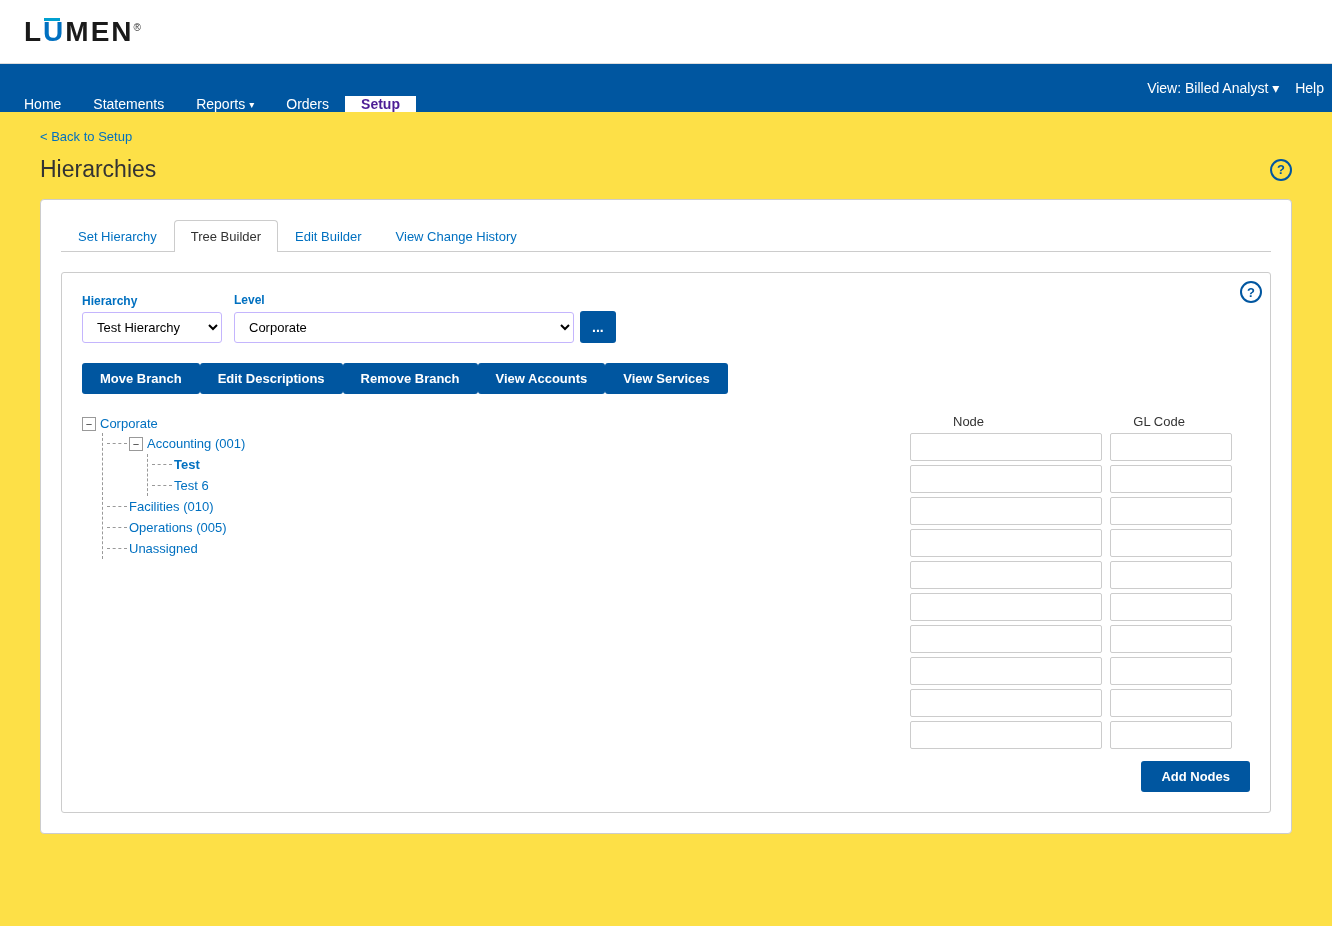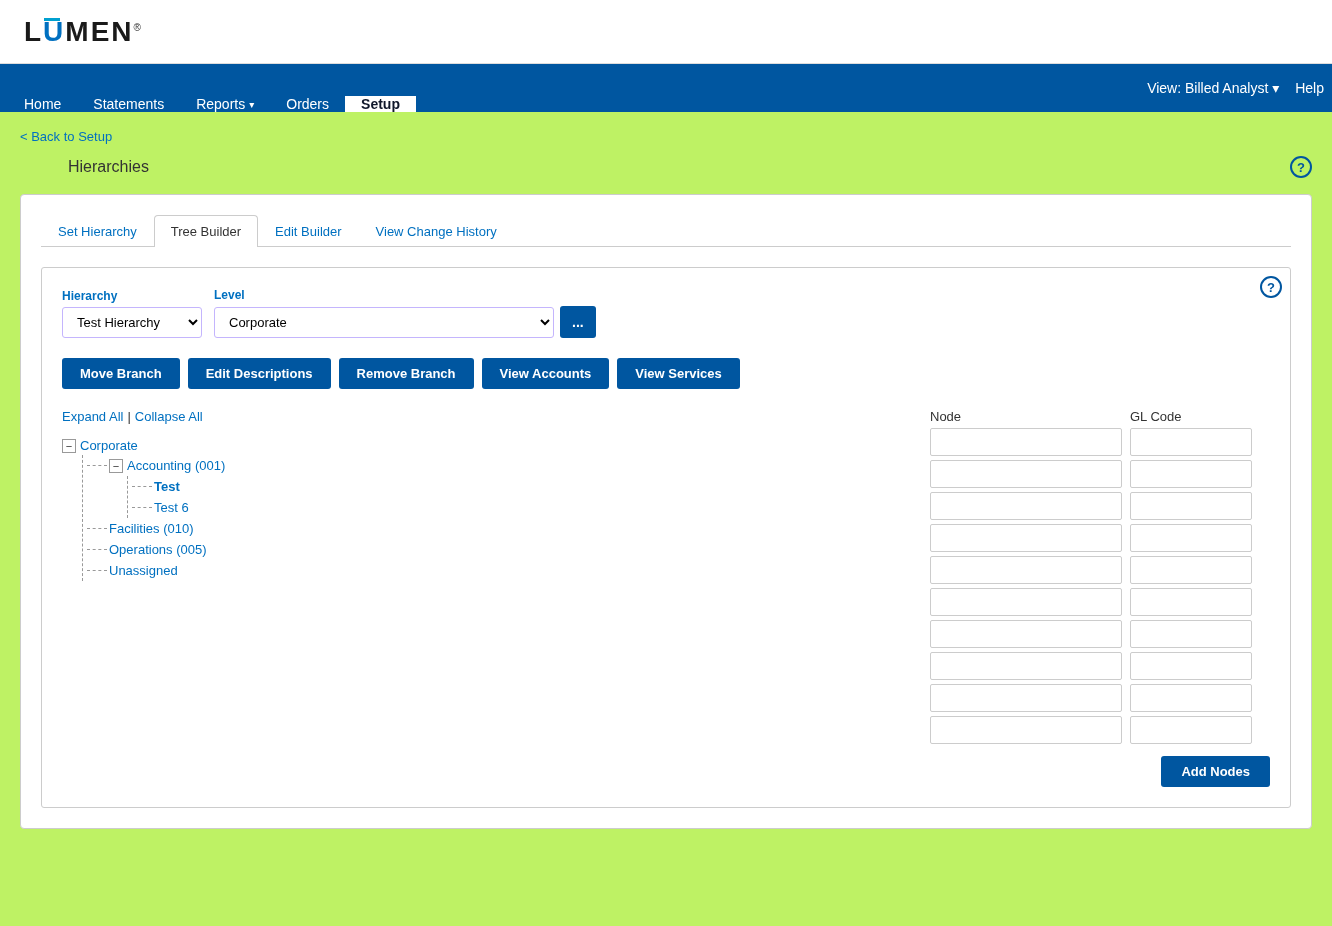--- a/index.html
+++ b/index.html
@@ -50,37 +50,37 @@
       color: #fff;
       cursor: pointer;
       font-size: 14px;
       border: none;
       background: transparent;
       text-decoration: none;
       white-space: nowrap;
     }
     .nav-item.active {
       background: #fff;
-      color: #0f172a;
+      color: #4c1d95;
       font-weight: bold;
     }
     .nav-item .dropdown-arrow {
       margin-left: 4px;
       font-size: 10px;
     }
     .nav-right-item {
       color: #fff;
       font-size: 14px;
       cursor: pointer;
     }
 
     
     .main-content {
-      padding: 16px 20px;
-      background: #bef264;
+      padding: 16px 40px;
+      background: #fde047;
       min-height: calc(926px - 112px);
     }
     .back-link {
       color: #0070c0;
       font-size: 13px;
       cursor: pointer;
       text-decoration: none;
       display: inline-block;
       margin-bottom: 12px;
     }
@@ -180,21 +180,20 @@
       font-size: 14px;
       font-weight: bold;
       height: 32px;
       display: flex;
       align-items: center;
     }
 
     
     .action-buttons {
       display: flex;
-      gap: 8px;
       margin-bottom: 20px;
       flex-wrap: wrap;
     }
     .btn-action {
       background: #0056a0;
       color: #fff;
       border: none;
       padding: 8px 18px;
       cursor: pointer;
       border-radius: 3px;
@@ -287,20 +286,21 @@
 
     
     .node-gl-panel {
       width: 340px;
       flex-shrink: 0;
     }
     .node-gl-header {
       display: flex;
       gap: 0;
       margin-bottom: 4px;
+      margin-left: 43px;
     }
     .node-gl-col-label {
       font-size: 13px;
       color: #333;
       font-weight: normal;
     }
     .node-col { width: 200px; padding-right: 8px; }
     .gl-col { width: 130px; }
 
     .node-gl-rows {
@@ -378,21 +378,21 @@
       <span class="dropdown-arrow">▾</span>
     </span>
     <span class="nav-right-item">Help</span>
   </div>
 </nav>
 
 <div class="main-content">
   <a class="back-link">&lt; Back to Setup</a>
 
   <div class="page-title">
-    <h1 style="font-size:16px;font-weight:normal;margin-left:48px;">Hierarchies</h1>
+    <h1 style="font-size:23px;font-weight:normal;">Hierarchies</h1>
     <div class="help-icon-circle">?</div>
   </div>
 
   <div class="card">
 
     <div class="tabs">
       <div class="tab">Set Hierarchy</div>
       <div class="tab active">Tree Builder</div>
       <div class="tab">Edit Builder</div>
       <div class="tab">View Change History</div>
@@ -425,25 +425,20 @@
         <button class="btn-action">Move Branch</button>
         <button class="btn-action">Edit Descriptions</button>
         <button class="btn-action">Remove Branch</button>
         <button class="btn-action">View Accounts</button>
         <button class="btn-action">View Services</button>
       </div>
 
       <div class="tree-section">
 
         <div class="tree-panel">
-          <div class="expand-collapse-links">
-            <a>Expand All</a>
-            <span class="sep"> | </span>
-            <a>Collapse All</a>
-          </div>
 
           <div class="tree-node">
             <div class="tree-node-item">
               <span class="tree-toggle">−</span>
               <a>Corporate</a>
             </div>
 
             <div class="child-nodes">
 
               <div class="child-item">

